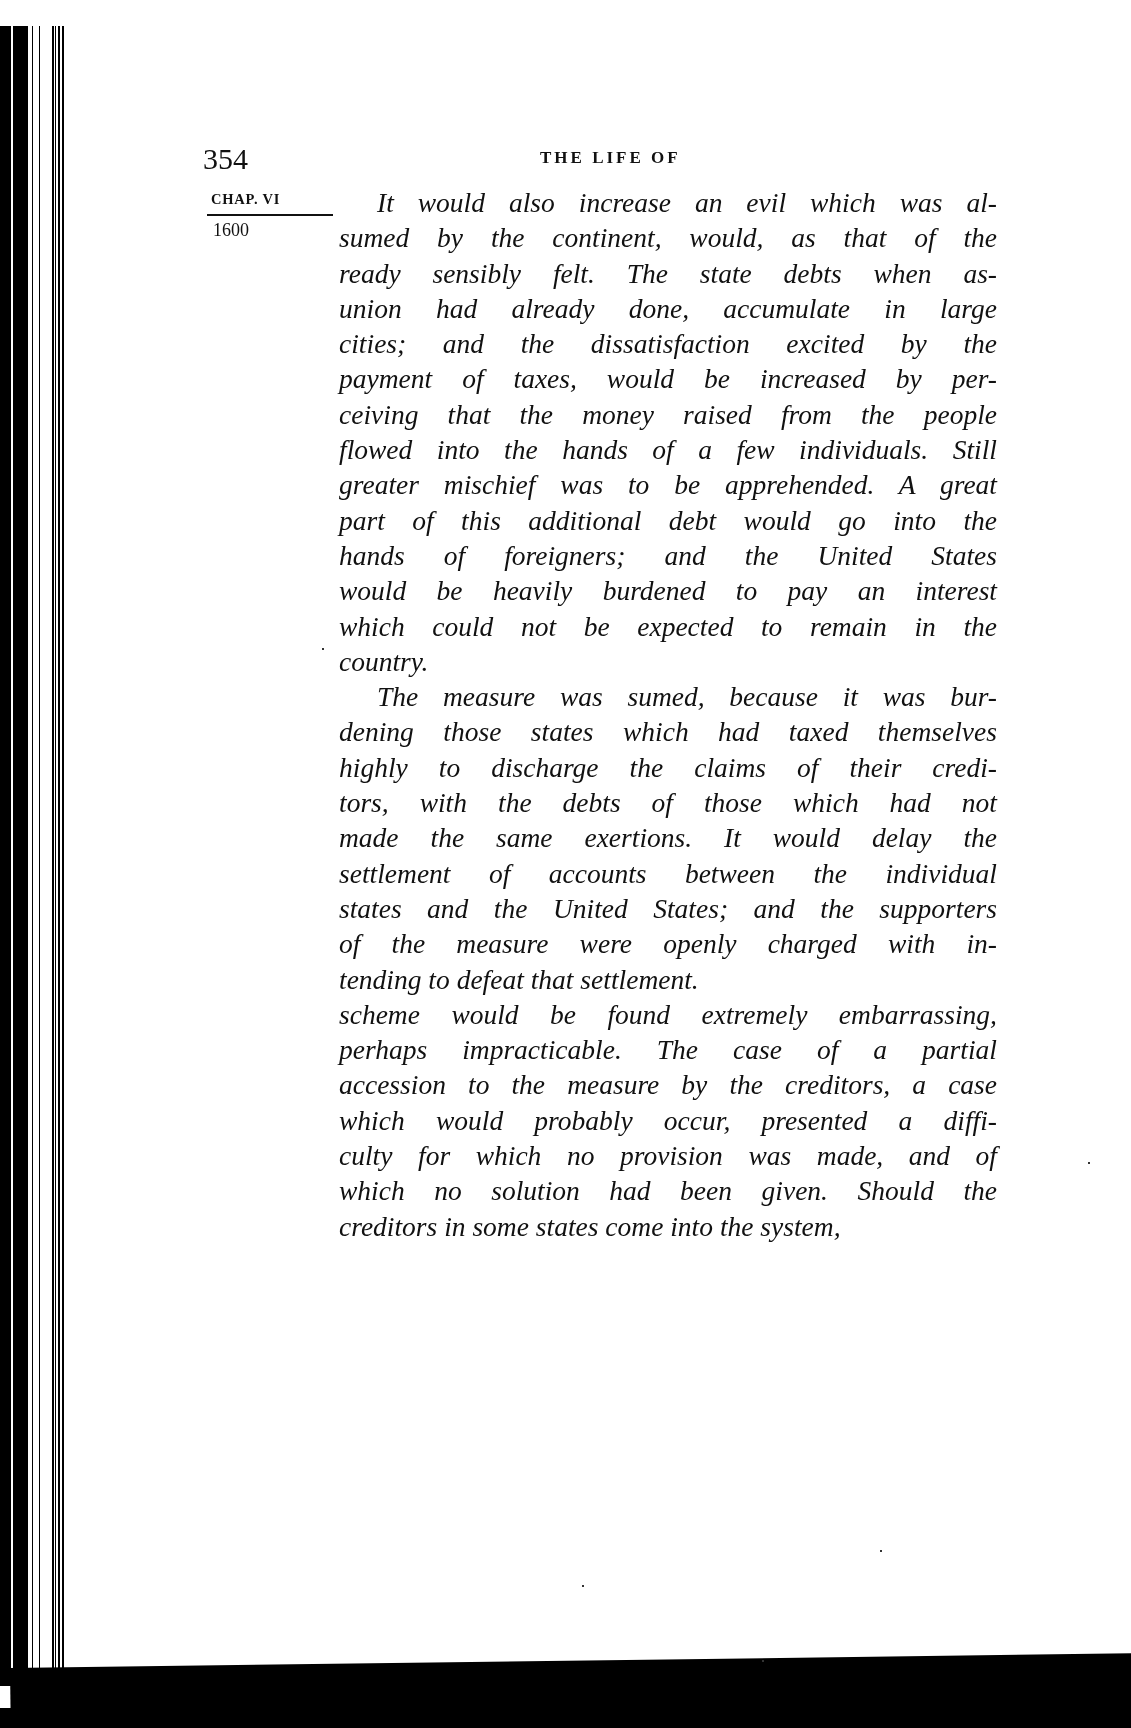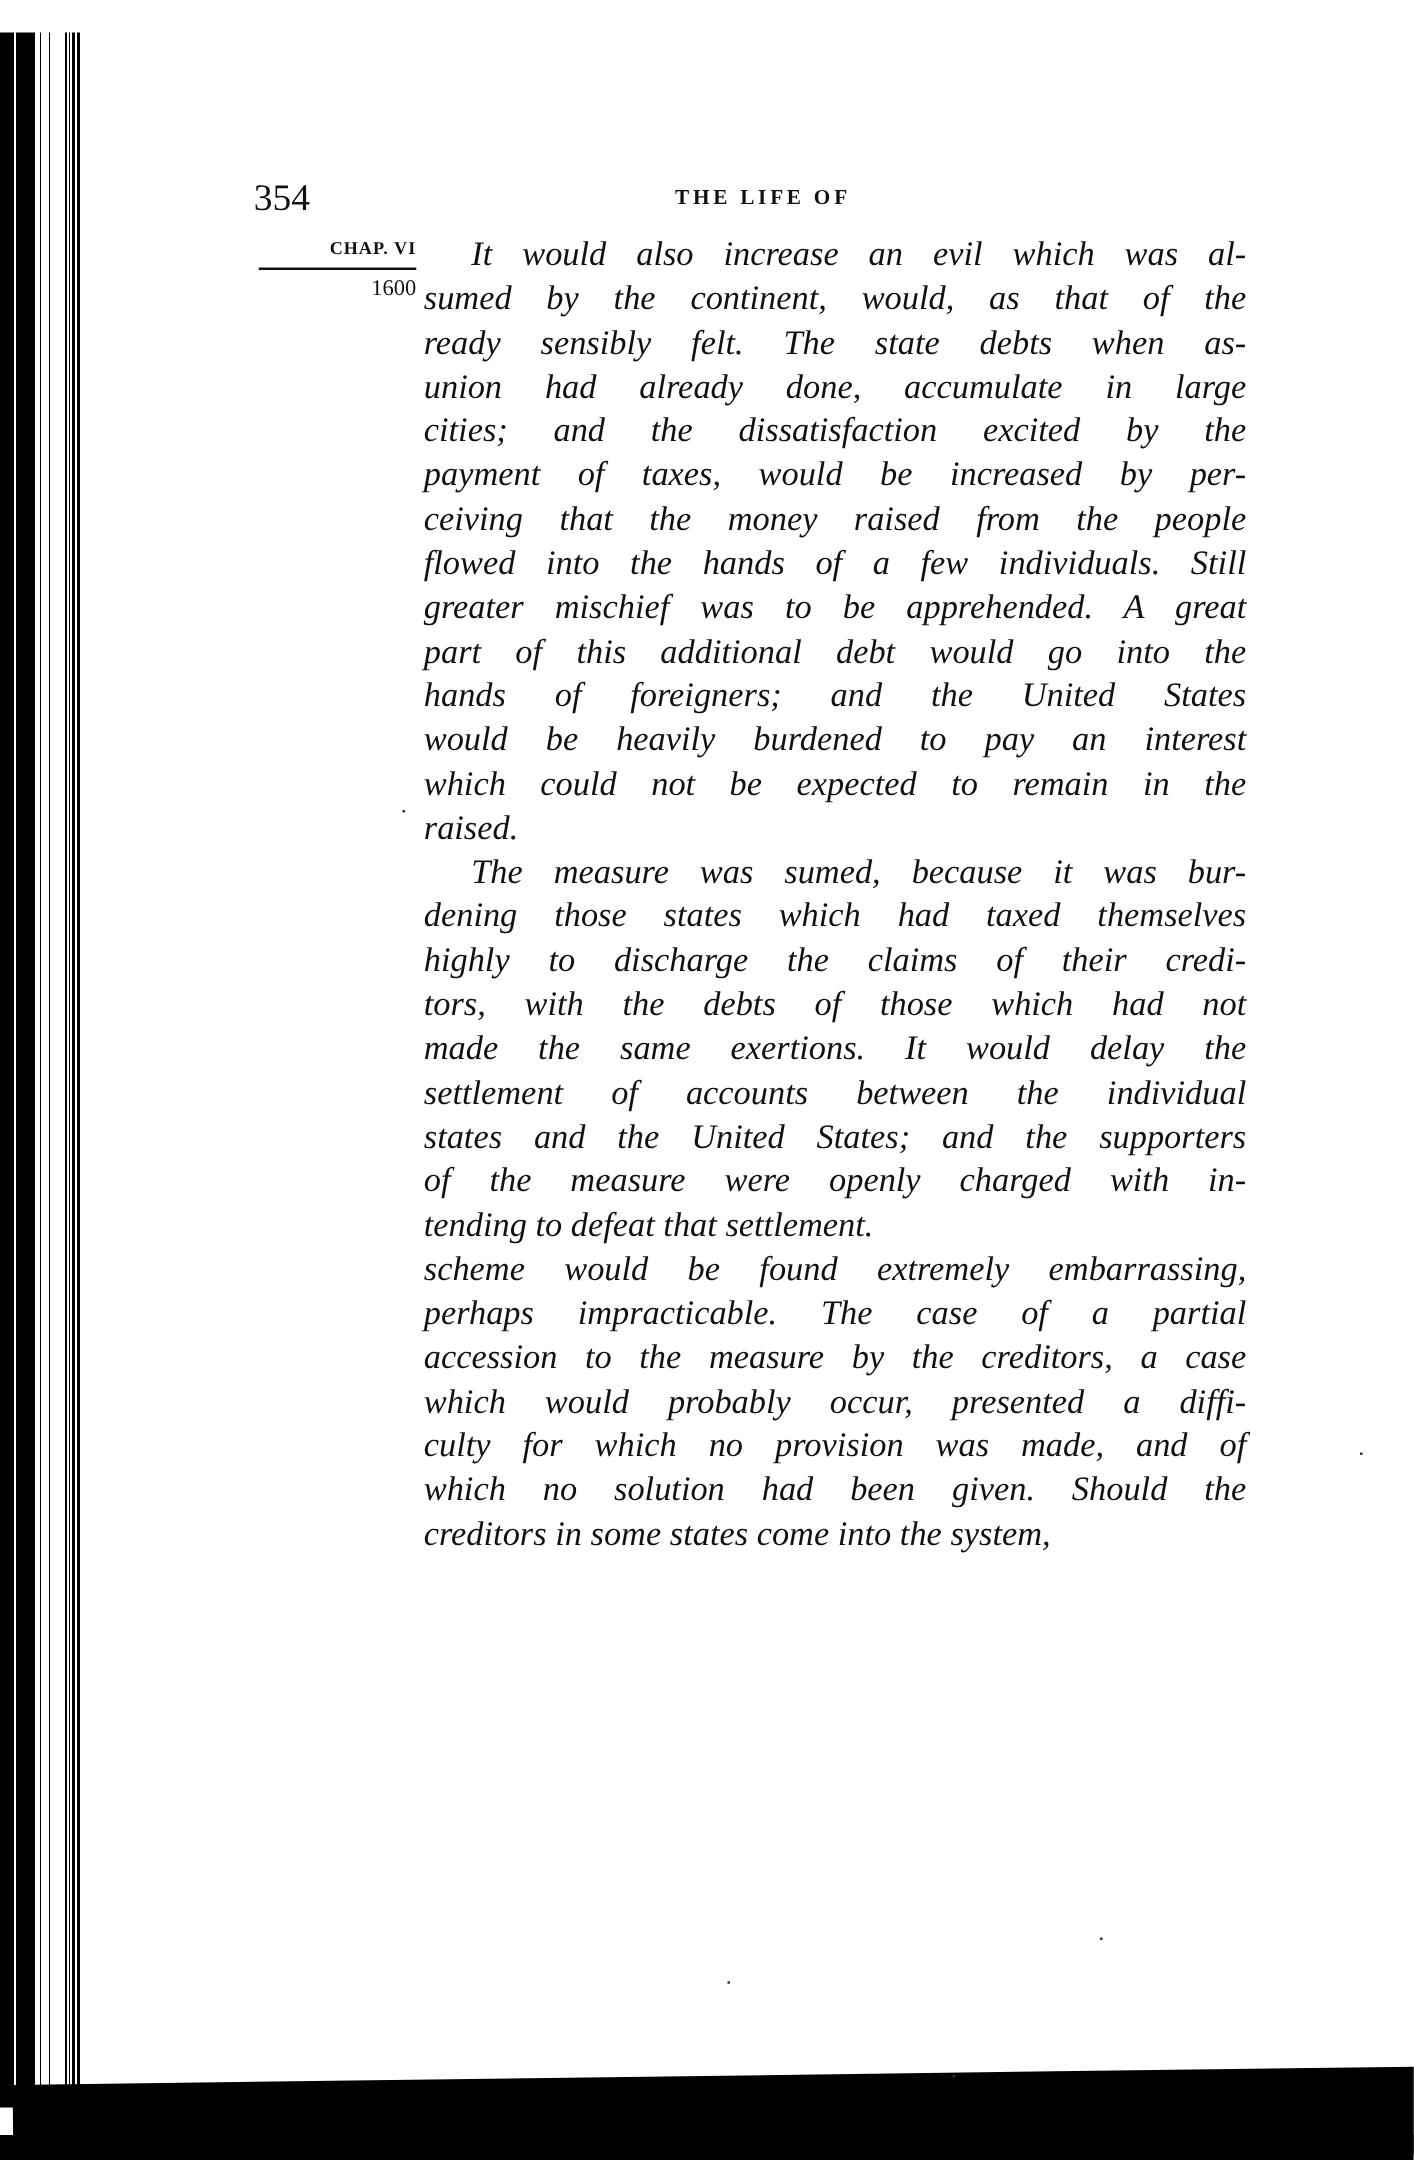--- a/index.html
+++ b/index.html
@@ -67,21 +67,21 @@
       letter-spacing: 3px;
       font-weight: bold;
       line-height: 20px;
       color: #111;
     }
     .margin-note {
       position: absolute;
       left: 207px;
       top: 186px;
       width: 126px;
-      text-align: right;
+      text-align: left;
     }
     .chap {
       font-size: 14.5px;
       font-weight: bold;
       letter-spacing: 0.8px;
       line-height: 26px;
       padding-left: 4px;
     }
     .margin-rule {
       height: 2px;
@@ -156,21 +156,21 @@
       <span class="line">union had already done, accumulate in large</span>
       <span class="line">cities; and the dissatisfaction excited by the</span>
       <span class="line">payment of taxes, would be increased by per-</span>
       <span class="line">ceiving that the money raised from the people</span>
       <span class="line">flowed into the hands of a few individuals.  Still</span>
       <span class="line">greater mischief was to be apprehended.  A great</span>
       <span class="line">part of this additional debt would go into the</span>
       <span class="line">hands of foreigners; and the United States</span>
       <span class="line">would be heavily burdened to pay an interest</span>
       <span class="line">which could not be expected to remain in the</span>
-      <span class="line last">raised.</span>
+      <span class="line last">country.</span>
     </div>
   <div class="para para-wrap" id="para-1">
       <span class="line first">The measure was sumed, because it was bur-</span>
       <span class="line">dening those states which had taxed themselves</span>
       <span class="line">highly to discharge the claims of their credi-</span>
       <span class="line">tors, with the debts of those which had not</span>
       <span class="line">made the same exertions.  It would delay the</span>
       <span class="line">settlement of accounts between the individual</span>
       <span class="line">states and the United States; and the supporters</span>
       <span class="line">of the measure were openly charged with in-</span>

